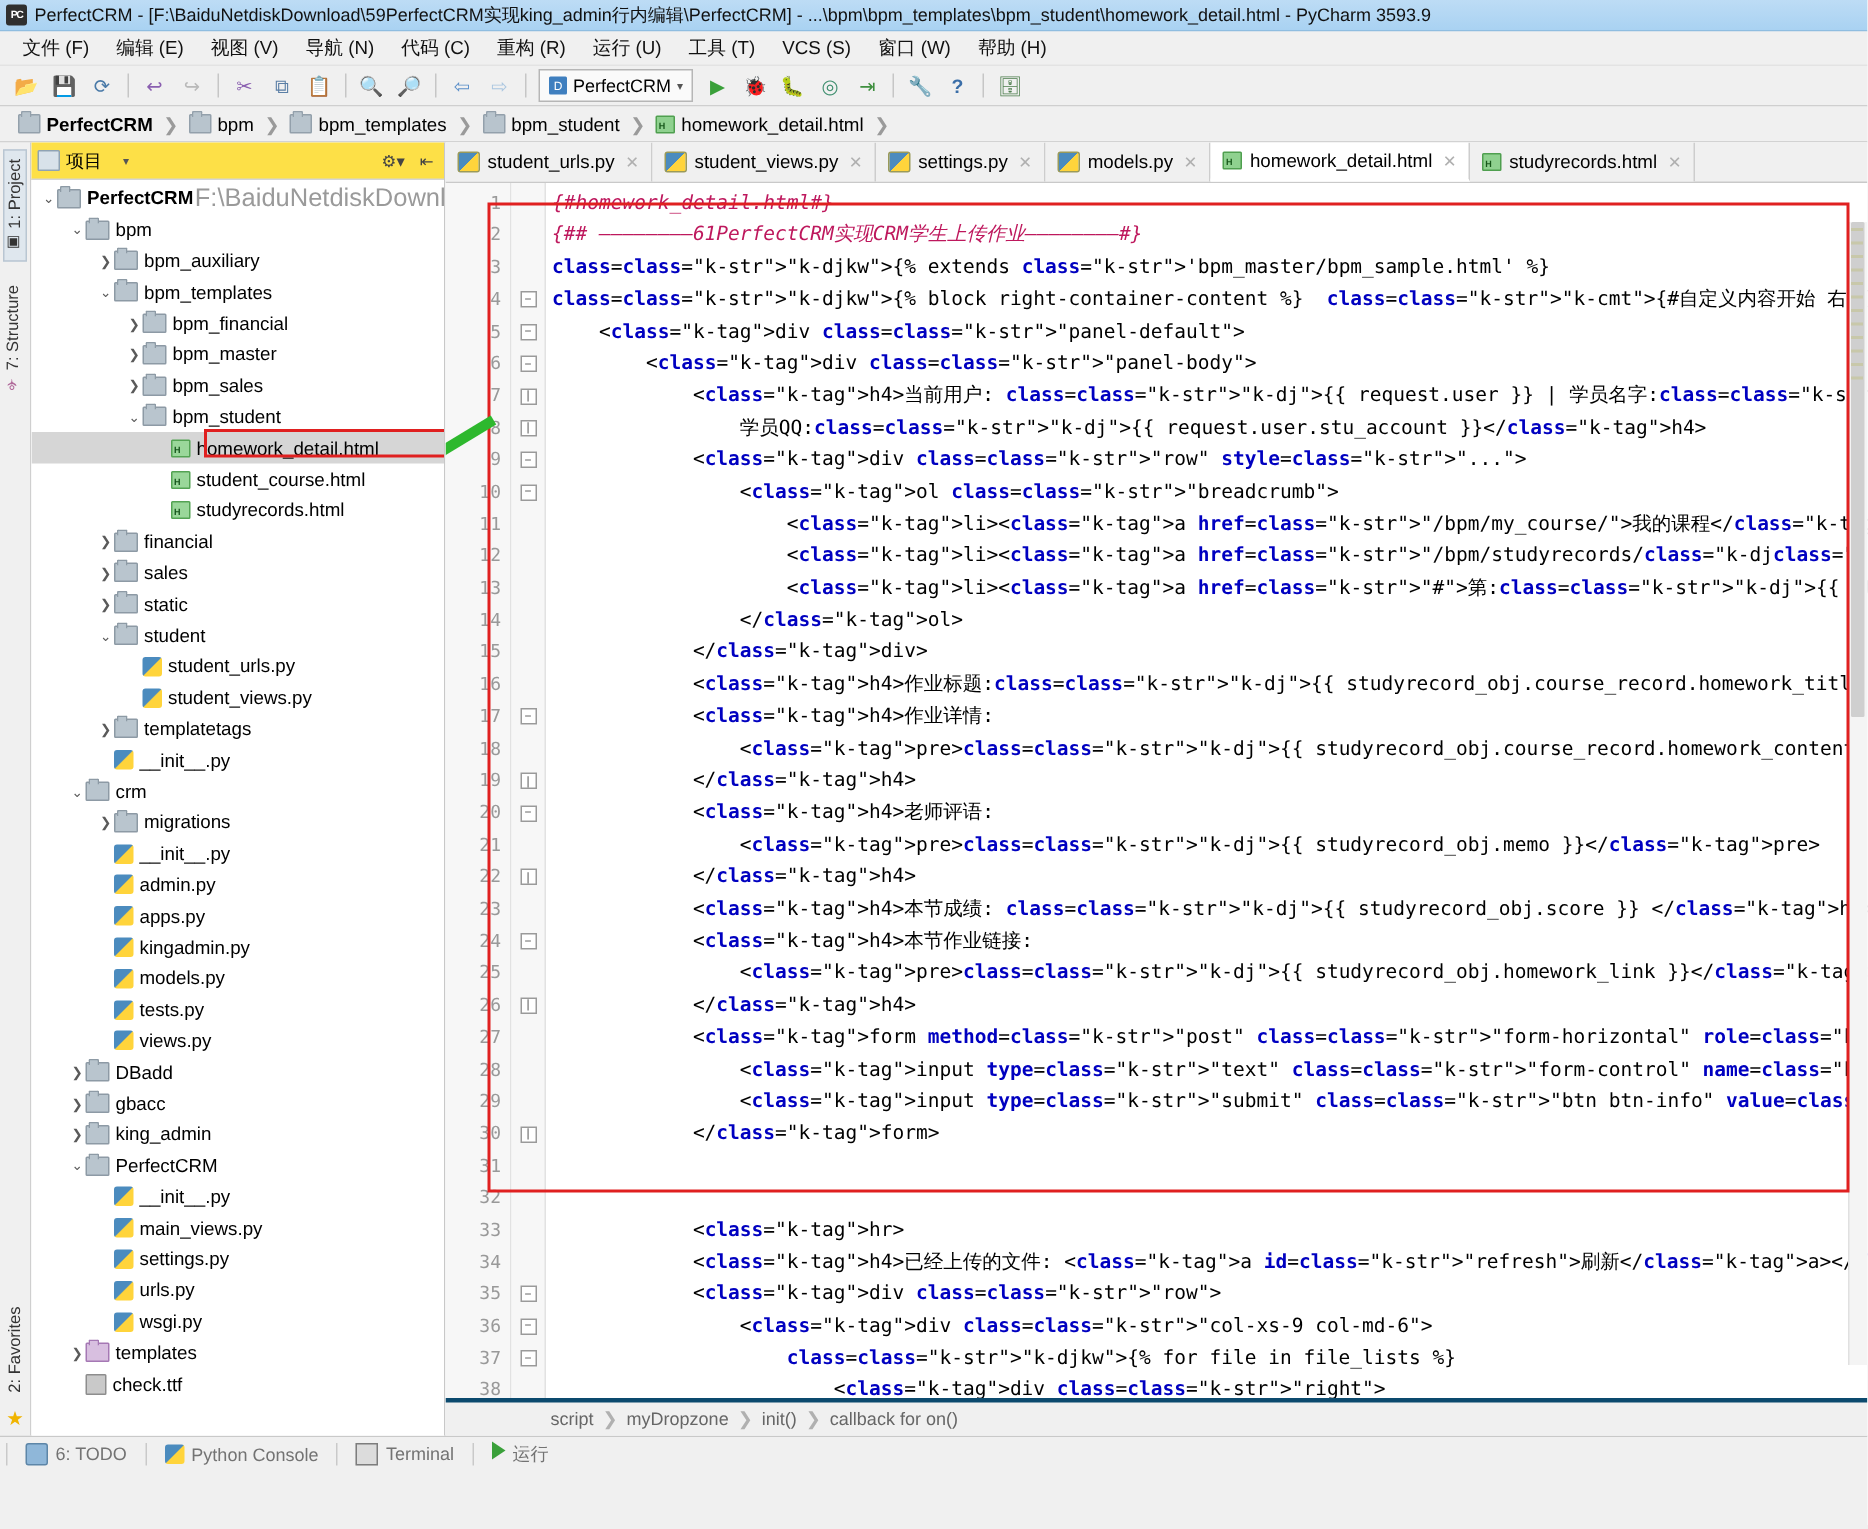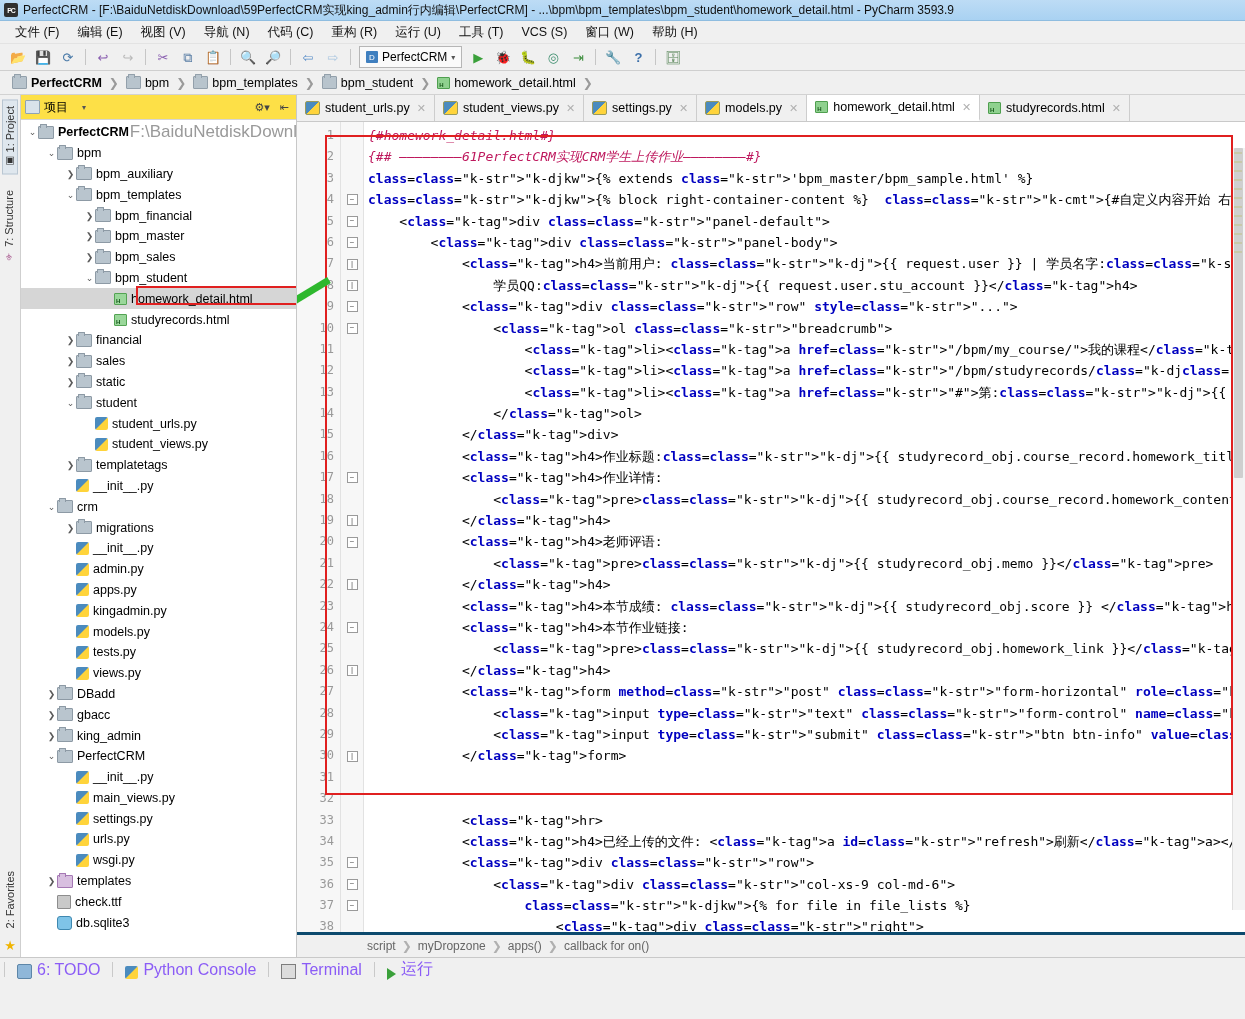--- a/index.html
+++ b/index.html
@@ -177,21 +177,21 @@
   }
   .vscroll .thumb{position:absolute;top:0px;left:1px;width:9px;height:330px;background:#cfcfcf;border-radius:1px;}
   .marks{position:absolute;right:1px;top:30px;width:10px;}
   .mark{width:8px;height:2px;background:#c8c8aa;margin-bottom:7px;}
 
   
   .bottombar{
     height:23px;background:#f0f0f0;border-top:1px solid #c9c9c9;display:flex;align-items:center;
     padding-left:4px;gap:0px;
   }
-  .bb-item{display:flex;align-items:flex-end;gap:5px;padding:0 12px;font-size:16px;color:#8b5cf6;cursor:default;}
+  .bb-item{display:flex;align-items:flex-start;gap:5px;padding:0 12px;font-size:12px;color:#737373;cursor:default;}
   .bb-sep{width:1px;height:15px;background:#c9c9c9;}
   .bb-ico{width:13px;height:13px;display:inline-block;}
   .i-todo{background:#8fb7d9;border:1px solid #5d86a8;border-radius:2px;}
   .i-pyc{background:linear-gradient(135deg,#4b8bbe 0 48%,#ffd43b 52% 100%);border-radius:2px;}
   .i-term{background:#dcdcdc;border:1px solid #7d7d7d;}
   .i-run{width:0;height:0;border-left:9px solid #3aa03a;border-top:6px solid transparent;border-bottom:6px solid transparent;}
   .star{color:#f0b400;font-size:13px;}
 </style>
 </head>
 <body>
@@ -365,20 +365,26 @@
           <div class="trow sel">
             <span style="display:inline-block;width:82px;flex:0 0 auto;"></span>
             <span class="arrow none">·</span>
             <span class="f-html">H</span>
             <span class="tlabel">homework_detail.html</span>
           </div>
           <div class="trow">
             <span style="display:inline-block;width:82px;flex:0 0 auto;"></span>
             <span class="arrow none">·</span>
             <span class="f-html">H</span>
+            <span class="tlabel">student_course.html</span>
+          </div>
+          <div class="trow">
+            <span style="display:inline-block;width:82px;flex:0 0 auto;"></span>
+            <span class="arrow none">·</span>
+            <span class="f-html">H</span>
             <span class="tlabel">studyrecords.html</span>
           </div>
           <div class="trow">
             <span style="display:inline-block;width:44px;flex:0 0 auto;"></span>
             <span class="arrow">❯</span>
             <span class="fold-ico"></span>
             <span class="tlabel">financial</span>
           </div>
           <div class="trow">
             <span style="display:inline-block;width:44px;flex:0 0 auto;"></span>
@@ -534,26 +540,20 @@
             <span style="display:inline-block;width:25px;flex:0 0 auto;"></span>
             <span class="arrow">❯</span>
             <span class="fold-ico purple"></span>
             <span class="tlabel">templates</span>
           </div>
           <div class="trow">
             <span style="display:inline-block;width:25px;flex:0 0 auto;"></span>
             <span class="arrow none">·</span>
             <span class="f-ttf"></span>
             <span class="tlabel">check.ttf</span>
-          </div>
-          <div class="trow">
-            <span style="display:inline-block;width:25px;flex:0 0 auto;"></span>
-            <span class="arrow none">·</span>
-            <span class="f-db"></span>
-            <span class="tlabel">db.sqlite3</span>
           </div>
           <div class="trow">
             <span style="display:inline-block;width:25px;flex:0 0 auto;"></span>
           </div>
         </div>
     </div>
 
     <div class="editor">
 
       <div class="tabbar" id="tabbar">
@@ -769,21 +769,21 @@
           <div class="mark"></div>
           <div class="mark"></div>
         </div>
       </div>
 
       <div class="ed-crumbs" id="edcrumbs">
           <span>script</span>
           <span class="sep">❯</span>
           <span>myDropzone</span>
           <span class="sep">❯</span>
-          <span>apps()</span>
+          <span>init()</span>
           <span class="sep">❯</span>
           <span>callback for on()</span>
         </div>
     </div>
   </div>
 
   <div class="bottombar">
     <div class="bb-sep"></div>
     <div class="bb-item">
       <span class="bb-ico i-todo"></span>

